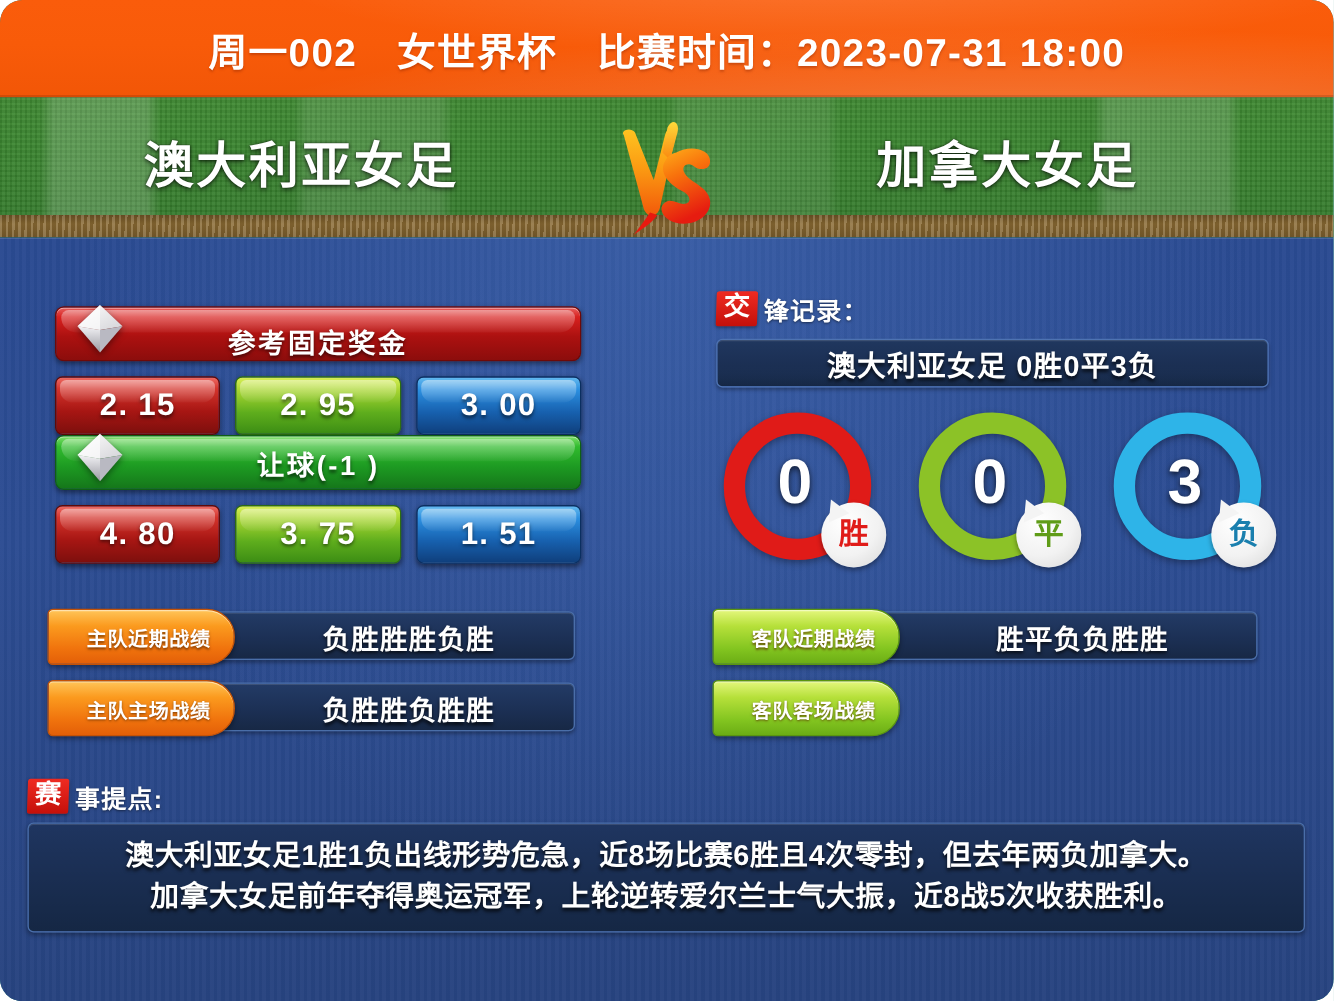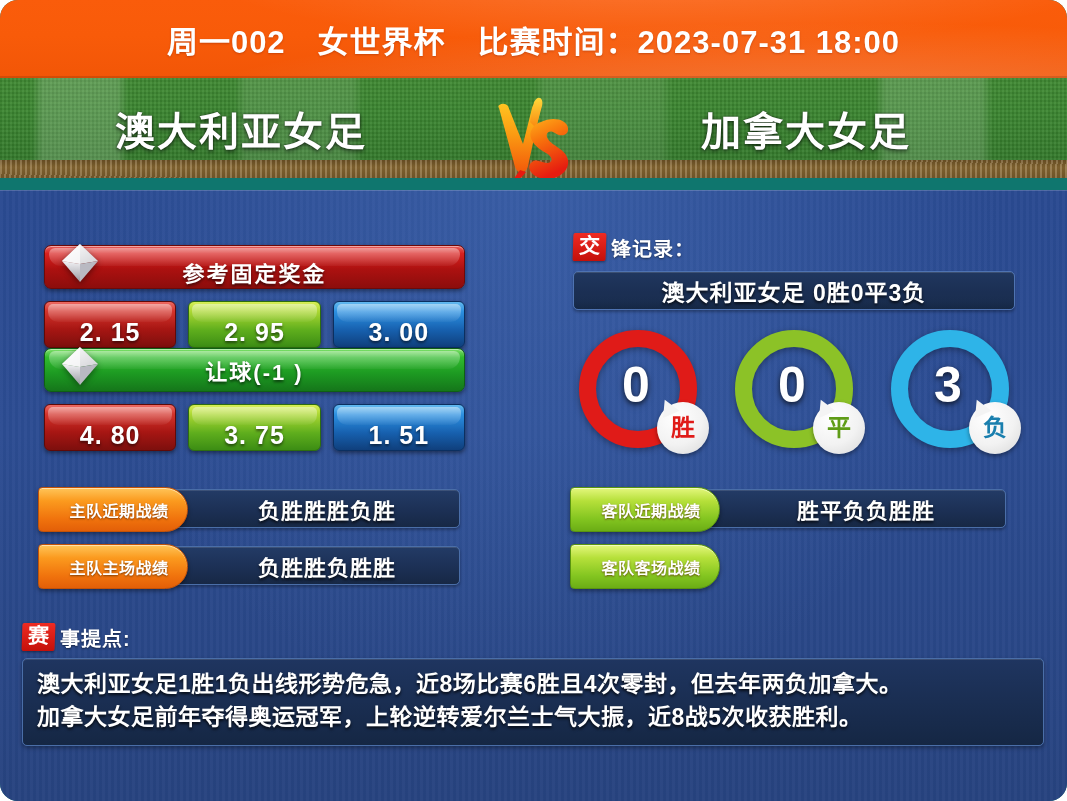--- a/index.html
+++ b/index.html
@@ -30,21 +30,21 @@
     color:#ffffff;
     font-size:31px;
     font-weight:bold;
     letter-spacing:1px;
     white-space:pre;
     text-shadow:0 1px 2px rgba(120,30,0,.35);
   }
 
   
   .pitch{
-    position:absolute;left:0;top:78px;width:1067px;height:100px;
+    position:absolute;left:0;top:78px;width:1067px;height:112px;
     background:
       linear-gradient(90deg,
         rgba(255,255,255,0) 0%, rgba(255,255,255,0) 3%,
         rgba(255,255,255,.16) 4%, rgba(255,255,255,.16) 11%,
         rgba(255,255,255,0) 12%, rgba(255,255,255,0) 22%,
         rgba(255,255,255,.10) 23%, rgba(255,255,255,.10) 33%,
         rgba(255,255,255,0) 34%, rgba(255,255,255,0) 50%,
         rgba(255,255,255,.08) 51%, rgba(255,255,255,.08) 62%,
         rgba(255,255,255,0) 63%, rgba(255,255,255,0) 82%,
         rgba(255,255,255,.14) 83%, rgba(255,255,255,.14) 92%,
@@ -113,21 +113,21 @@
   .gem{
     position:absolute;left:12px;top:-6px;width:46px;height:46px;z-index:3;
     filter:drop-shadow(0 2px 3px rgba(0,0,0,.45));
   }
 
   .odds-row{
     display:flex;gap:12px;margin-top:12px;
   }
   .odd-cell{
     flex:1;height:45px;border-radius:6px;
-    display:flex;align-items:flex-end;justify-content:center;
+    display:flex;align-items:center;justify-content:center;
     position:relative;overflow:hidden;
     box-shadow:0 2px 4px rgba(0,0,0,.45);
   }
   .odd-cell .cell-gloss{
     position:absolute;left:3px;right:3px;top:2px;height:40%;
     border-radius:5px 5px 10px 10px;
     background:linear-gradient(180deg,rgba(255,255,255,.45),rgba(255,255,255,.03));
   }
   .odd-cell.red{
     background:linear-gradient(180deg,#ee6a63 0%,#d4342c 20%,#a71613 60%,#7d0f0d 100%);
@@ -250,21 +250,21 @@
   .analysis{
     position:absolute;left:22px;top:432px;width:1022px;
   }
   .analysis-head{display:flex;align-items:center;height:30px;margin-bottom:6px;}
   .analysis-box{
     border-radius:5px;
     background:linear-gradient(180deg,#1f3560 0%,#1a2e52 50%,#152744 100%);
     border:1px solid #4a6ea8;
     box-shadow:inset 0 1px 0 rgba(255,255,255,.12), 0 2px 4px rgba(0,0,0,.35);
     padding:9px 14px 12px 14px;
-    text-align:left;
+    text-align:center;
   }
   .analysis-line{
     color:#ffffff;font-size:23px;font-weight:bold;line-height:1.42;letter-spacing:0.5px;
     text-shadow:0 2px 3px rgba(0,0,0,.8);
   }
 </style>
 </head>
 <body>
 
 <div id="stage">

